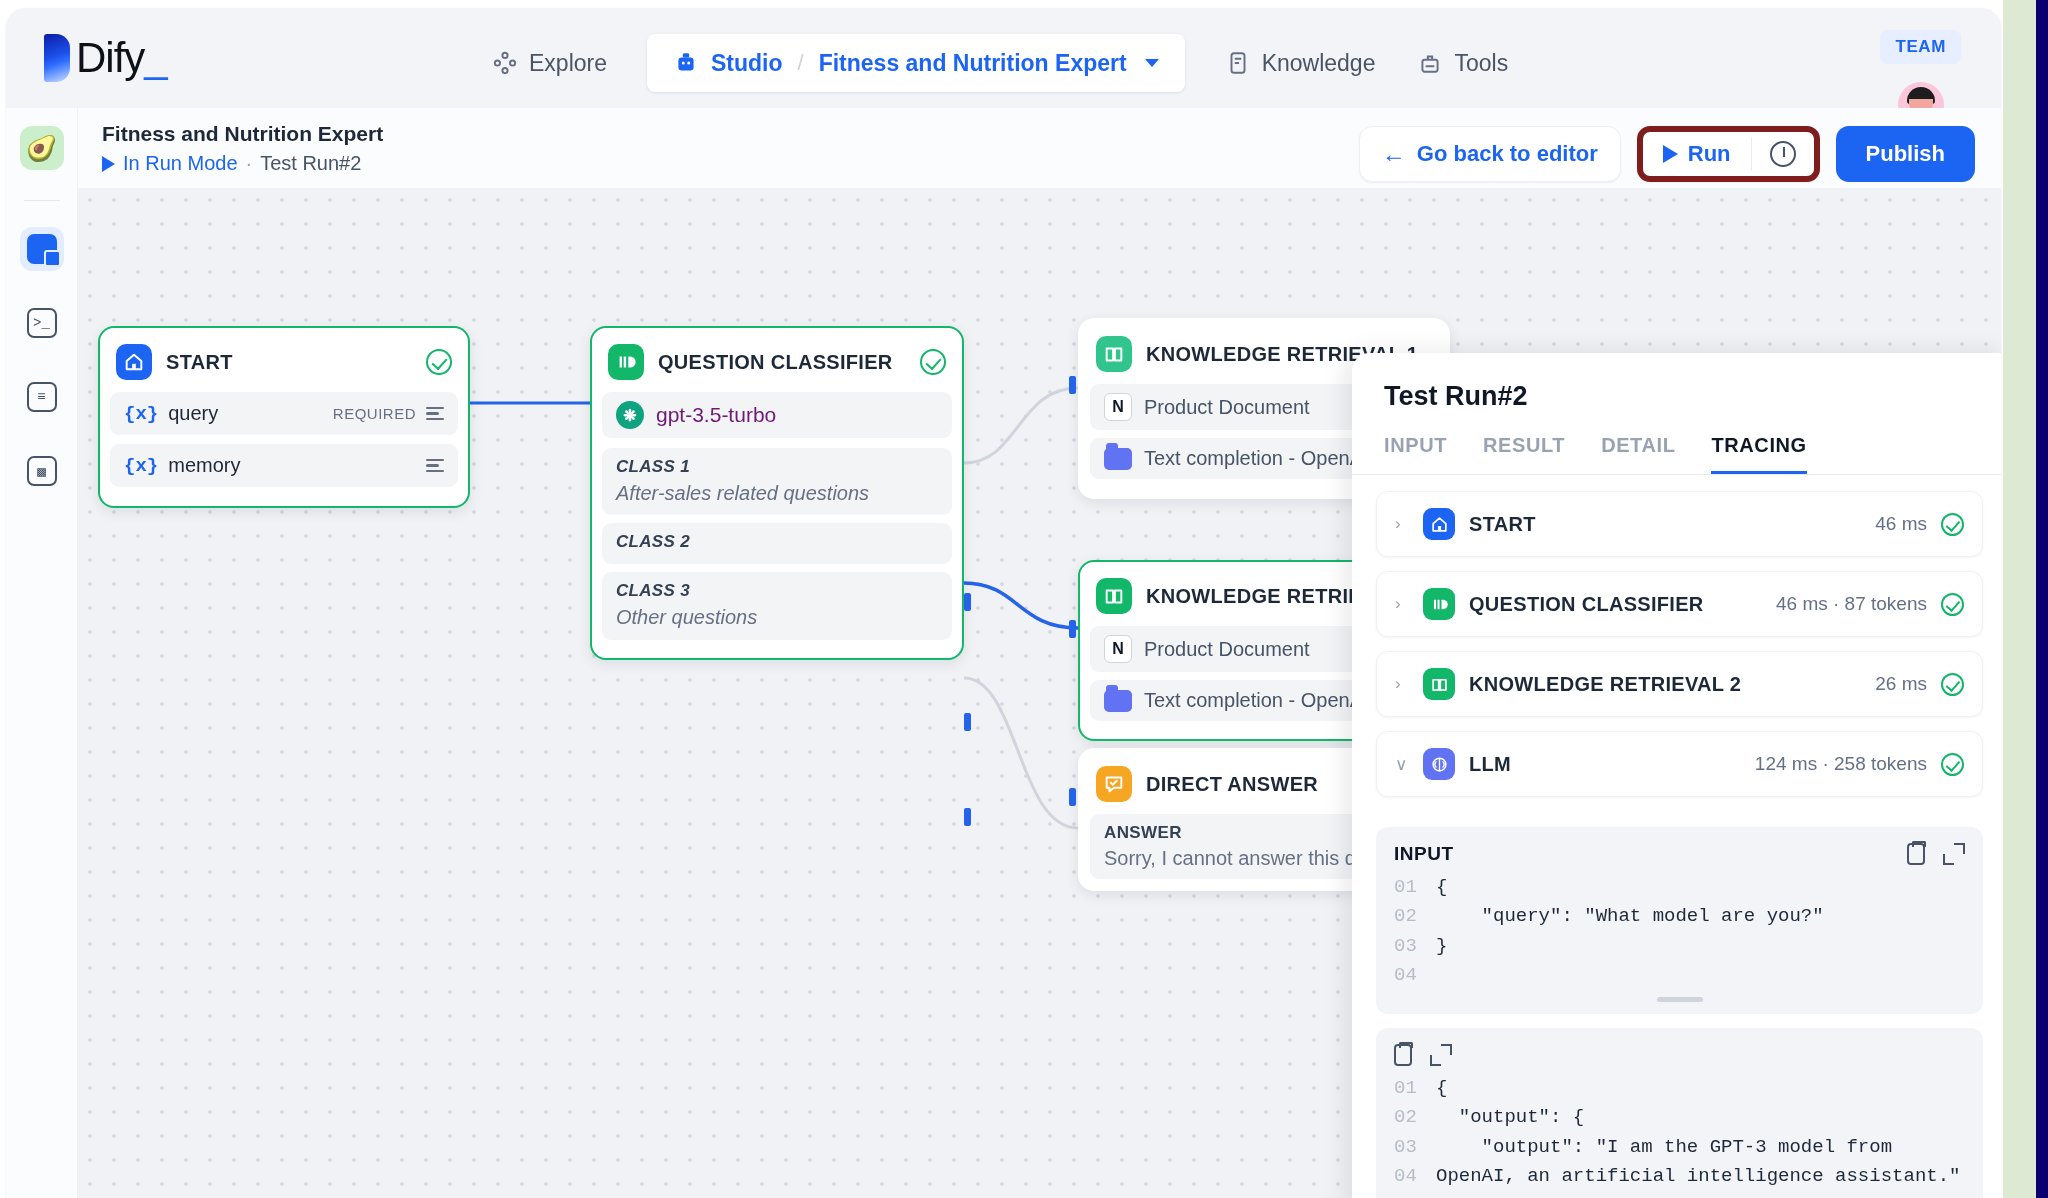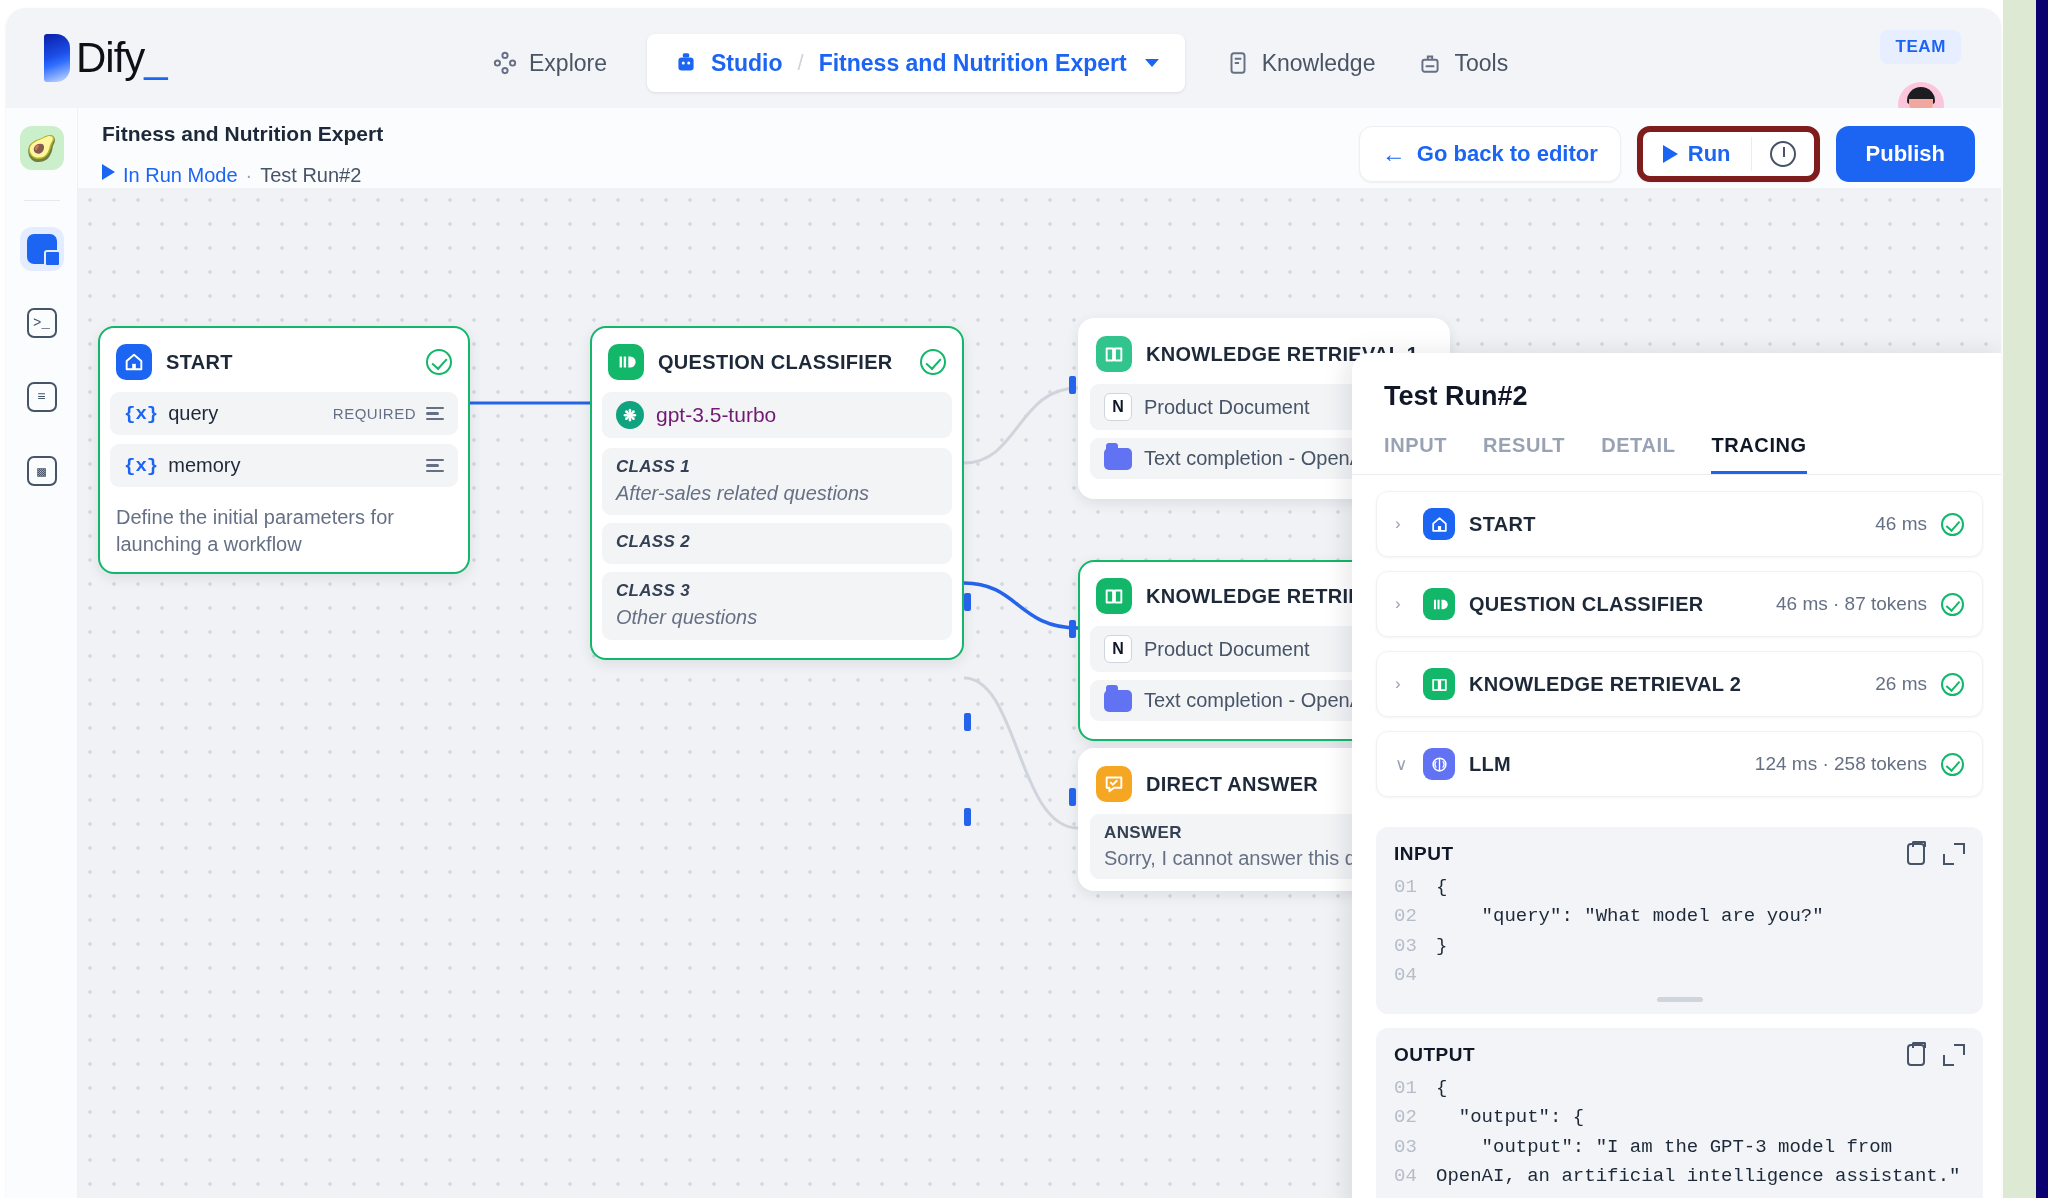--- a/index.html
+++ b/index.html
@@ -61,21 +61,21 @@
   .rail-divider { width:36px;height:1px;background:#e6e8ec;margin:0 auto 26px auto;}
   .ico-avocado { background:#ccefcb; font-size:25px;}
   .ico-active { background:#e4edff; }
   .ico-sq { width:30px;height:30px;border-radius:7px;background:#1c64f2; position:relative;}
   .ico-sq:after{content:"";position:absolute;right:-4px;bottom:-3px;width:13px;height:13px;background:#1c64f2;border:2px solid #e4edff;border-radius:3px;}
   .ico-outline { width:30px;height:30px;border:2.4px solid #475467;border-radius:7px; display:flex;align-items:center;justify-content:center; font-size:14px;color:#475467;font-family:"Liberation Mono",monospace;}
 
   
   .subheader { position:absolute; top:100px; left:72px; width:1923px; height:80px; background:#fbfcfd; }
   .sub-title { position:absolute; left:24px; top:14px; font-size:21px; font-weight:600; color:#1d2939; }
-  .sub-meta  { position:absolute; left:24px; top:56px; font-size:20px; display:flex; align-items:flex-start; gap:8px;}
+  .sub-meta  { position:absolute; left:24px; top:44px; font-size:20px; display:flex; align-items:center; gap:8px;}
   .play-tri { width:0;height:0;border-top:8px solid transparent;border-bottom:8px solid transparent;border-left:13px solid #1c64f2;}
   .run-mode { color:#1c64f2; font-weight:500;}
   .dot-sep { color:#98a2b3; }
   .test-run { color:#475467; }
 
   .tools-right { position:absolute; right:26px; top:118px; display:flex; align-items:center; gap:16px; z-index:40;}
   .btn-white { background:#fff; border:1px solid #eceff3; border-radius:13px; height:56px; display:flex; align-items:center;
     padding:0 22px; gap:11px; box-shadow:0 1px 2px rgba(16,24,40,.06); cursor:pointer; }
   .btn-white .txt { color:#1c64f2; font-size:22px; font-weight:600; white-space:nowrap;}
   .arrow-left { color:#1c64f2; font-size:24px; line-height:1;}
@@ -321,21 +321,20 @@
         </div>
         <div class="field">
           <span class="xvar">{x}</span>
           <span class="fname">memory</span>
           <span class="lines-ico">
               <i style="width:18px"></i>
               <i style="width:13px"></i>
               <i style="width:18px"></i>
             </span>
         </div>
-        <div class="node-desc">Define the initial parameters for launching a workflow</div>
       </div>
 
       <div class="node sel" style="left:512px; top:138px; width:374px;">
         <div class="node-head">
           <div class="node-ico" style="background:#12b76a">
             <svg width="22" height="22" viewBox="0 0 24 24">
                 <rect x="5" y="6" width="2.6" height="12" fill="#fff"></rect>
                 <rect x="9.5" y="6" width="2.6" height="12" fill="#fff"></rect>
                 <path d="M14.5 6 h2 a4 4 0 0 1 0 12 h-2 Z" fill="#fff"></path>
               </svg>
@@ -508,21 +507,20 @@
           <div class="code-line">
               <span class="ln">04</span>
               <span class="ctext"></span>
             </div>
         </div>
         <div class="grabber"></div>
       </div>
 
       <div class="code-card">
         <div class="code-head">
-          <span class="code-label">OUTPUT</span>
           <span class="code-act">
             <span class="ico-copy"></span>
             <span class="ico-expand"></span>
           </span>
         </div>
         <div class="code-body">
           <div class="code-line">
               <span class="ln">01</span>
               <span class="ctext">{</span>
             </div>

